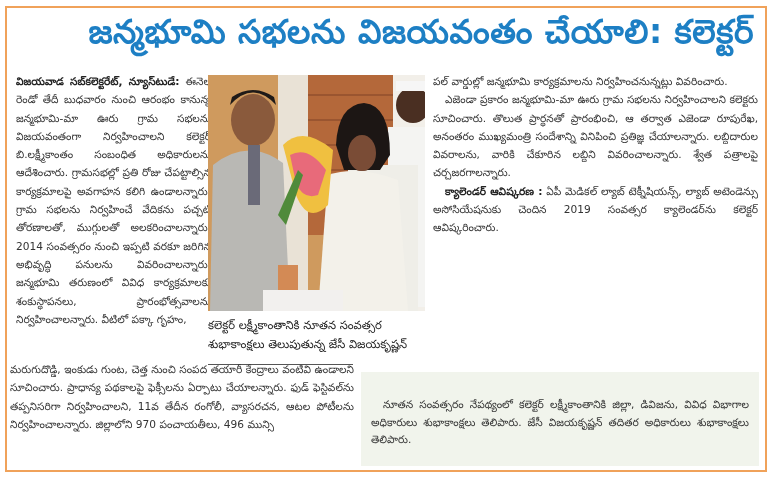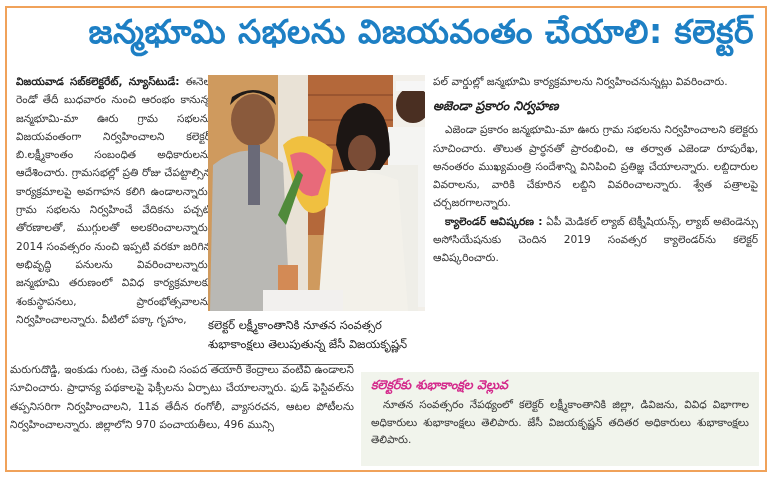--- a/index.html
+++ b/index.html
@@ -82,24 +82,22 @@
 
 <div class="caption">కలెక్టర్ లక్ష్మీకాంతానికి నూతన సంవత్సర శుభాకాంక్షలు తెలుపుతున్న జేసీ విజయకృష్ణన్</div>
 <div class="caption-rule"></div>
 
 <div class="col lower">
   <p>మరుగుదొడ్డి, ఇంకుడు గుంట, చెత్త నుంచి సంపద తయారీ కేంద్రాలు వంటివి ఉండాలని సూచించారు. ప్రాధాన్య పథకాలపై ఫెక్సీలను ఏర్పాటు చేయాలన్నారు. ఫుడ్ ఫెస్టివల్‌ను తప్పనిసరిగా నిర్వహించాలని, 11వ తేదీన రంగోలీ, వ్యాసరచన, ఆటల పోటీలను నిర్వహించాలన్నారు. జిల్లాలోని 970 పంచాయతీలు, 496 మున్సి</p>
 </div>
 
 <div class="col col3">
   <p>పల్ వార్డుల్లో జన్మభూమి కార్యక్రమాలను నిర్వహించనున్నట్లు వివరించారు.</p>
-  <div class="subhead">అజెండా ప్రకారం నిర్వహణ</div>
   <p class="indent">ఎజెండా ప్రకారం జన్మభూమి-మా ఊరు గ్రామ సభలను నిర్వహించాలని కలెక్టరు సూచించారు. తొలుత ప్రార్థనతో ప్రారంభించి, ఆ తర్వాత ఎజెండా రూపురేఖ, అనంతరం ముఖ్యమంత్రి సందేశాన్ని వినిపించి ప్రతిజ్ఞ చేయాలన్నారు. లబ్దిదారుల వివరాలను, వారికి చేకూరిన లబ్దిని వివరించాలన్నారు. శ్వేత పత్రాలపై చర్చజరగాలన్నారు.</p>
   <p class="indent">
     <span class="dateline">క్యాలెండర్ ఆవిష్కరణ :</span>
     <span>ఏపీ మెడికల్ ల్యాబ్ టెక్నీషియన్స్, ల్యాబ్ అటెండెన్సు అసోసియేషనుకు చెందిన 2019 సంవత్సర క్యాలెండర్‌ను కలెక్టర్ ఆవిష్కరించారు.</span>
   </p>
 </div>
 
 <div class="box">
-  <div class="box-title">కలెక్టర్‌కు శుభాకాంక్షల వెల్లువ</div>
   <div class="box-body">నూతన సంవత్సరం నేపథ్యంలో కలెక్టర్ లక్ష్మీకాంతానికి జిల్లా, డివిజను, వివిధ విభాగాల అధికారులు శుభాకాంక్షలు తెలిపారు. జేసీ విజయకృష్ణన్ తదితర అధికారులు శుభాకాంక్షలు తెలిపారు.</div>
 </div>
 
 </body></html>

